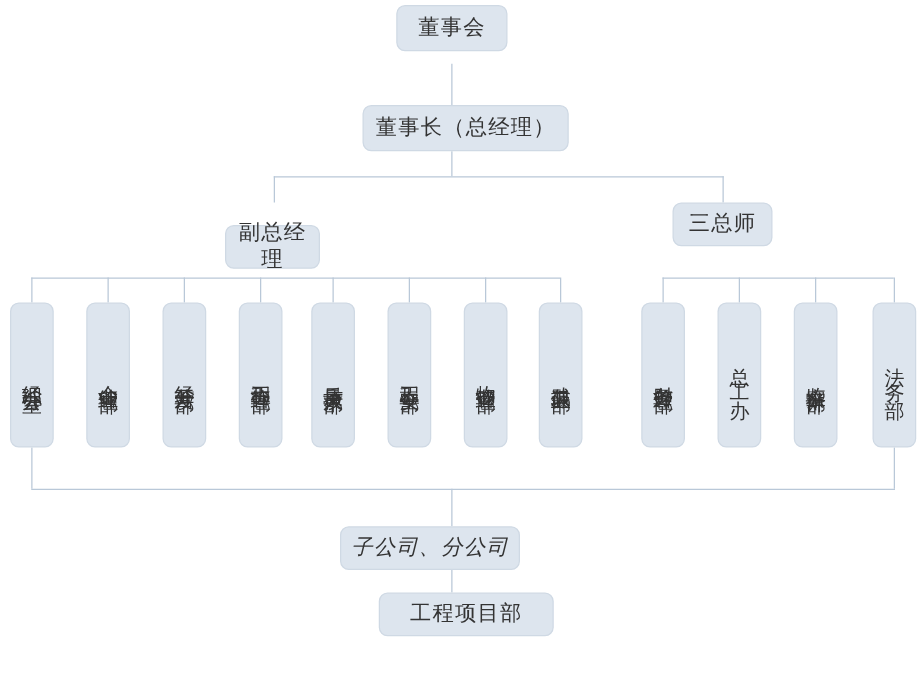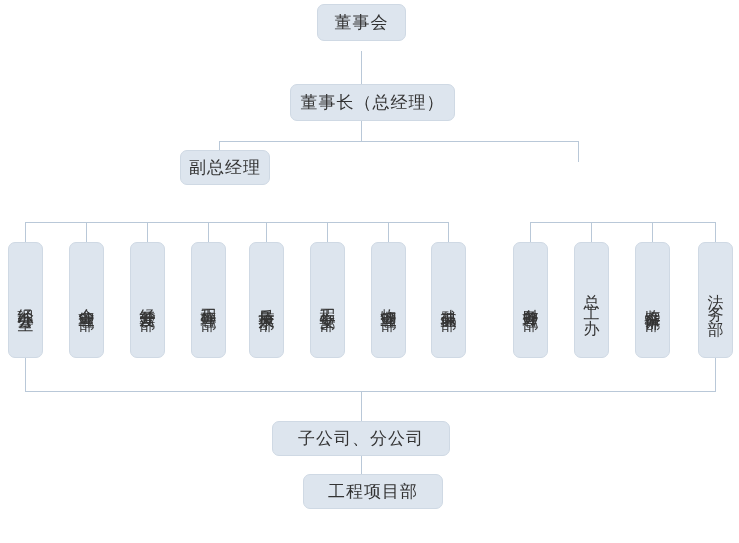--- a/index.html
+++ b/index.html
@@ -73,22 +73,23 @@
 
   <div class="line vert" style="left:361px; top:51px; height:33px;"></div>
 
   <div class="node h" style="left:290px; top:84px; width:165px; height:37px;">董事长（总经理）</div>
 
   <div class="line vert" style="left:361px; top:121px; height:20px;"></div>
   <div class="line horiz" style="left:219px; top:141px; width:360px;"></div>
   <div class="line vert" style="left:219px; top:141px; height:21px;"></div>
   <div class="line vert" style="left:578px; top:141px; height:21px;"></div>
 
-  <div class="node h" style="left:180px; top:150px; width:90px; height:35px;">副总经理</div>
+  <div class="node h" style="left:180px; top:180px; width:76px; height:35px;">副总经理</div>
 
+  <div class="node h" style="left:538px; top:162px; width:80px; height:35px;">三总师</div>
 
   <div class="line horiz" style="left:25px; top:222px; width:423px;"></div>
 
   <div class="line horiz" style="left:530px; top:222px; width:185px;"></div>
 
   <div class="line vert" style="left:25px;  top:222px; height:20px;"></div>
   <div class="line vert" style="left:86px;  top:222px; height:20px;"></div>
   <div class="line vert" style="left:147px; top:222px; height:20px;"></div>
   <div class="line vert" style="left:208px; top:222px; height:20px;"></div>
   <div class="line vert" style="left:266px; top:222px; height:20px;"></div>
@@ -113,19 +114,19 @@
   <div class="node v" style="left:513px; top:242px; width:35px; height:116px;">财务管理部</div>
   <div class="node v wide-space" style="left:574px; top:242px; width:35px; height:116px;">总工办</div>
   <div class="node v" style="left:635px; top:242px; width:35px; height:116px;">监察审计部</div>
   <div class="node v wide-space" style="left:698px; top:242px; width:35px; height:116px;">法务部</div>
 
   <div class="line vert" style="left:25px;  top:358px; height:33px;"></div>
   <div class="line vert" style="left:715px; top:358px; height:33px;"></div>
   <div class="line horiz" style="left:25px; top:391px; width:691px;"></div>
   <div class="line vert" style="left:361px; top:391px; height:30px;"></div>
 
-  <div class="node h" style="left:272px; top:421px; width:178px; height:35px;">子公司、分公司</div>
+  <div class="node h" style="left:272px; top:421px; width:144px; height:35px;font-style:italic;">子公司、分公司</div>
 
   <div class="line vert" style="left:361px; top:456px; height:18px;"></div>
 
   <div class="node h" style="left:303px; top:474px; width:140px; height:35px;">工程项目部</div>
 
 </div>
 
 </body></html>

